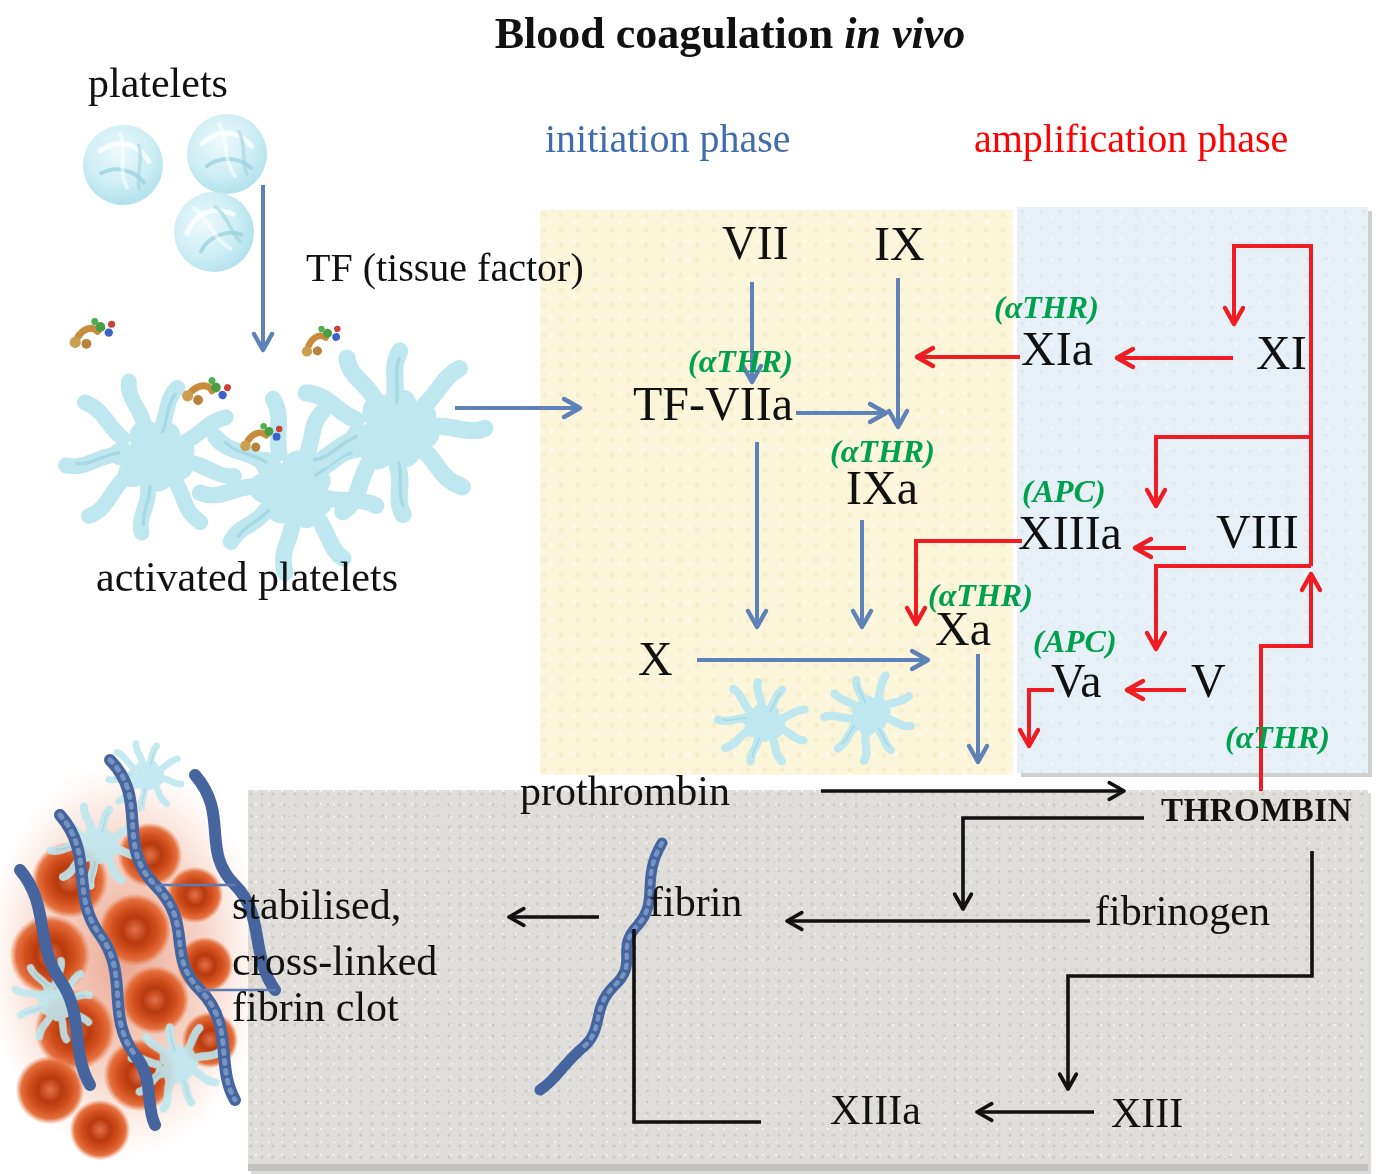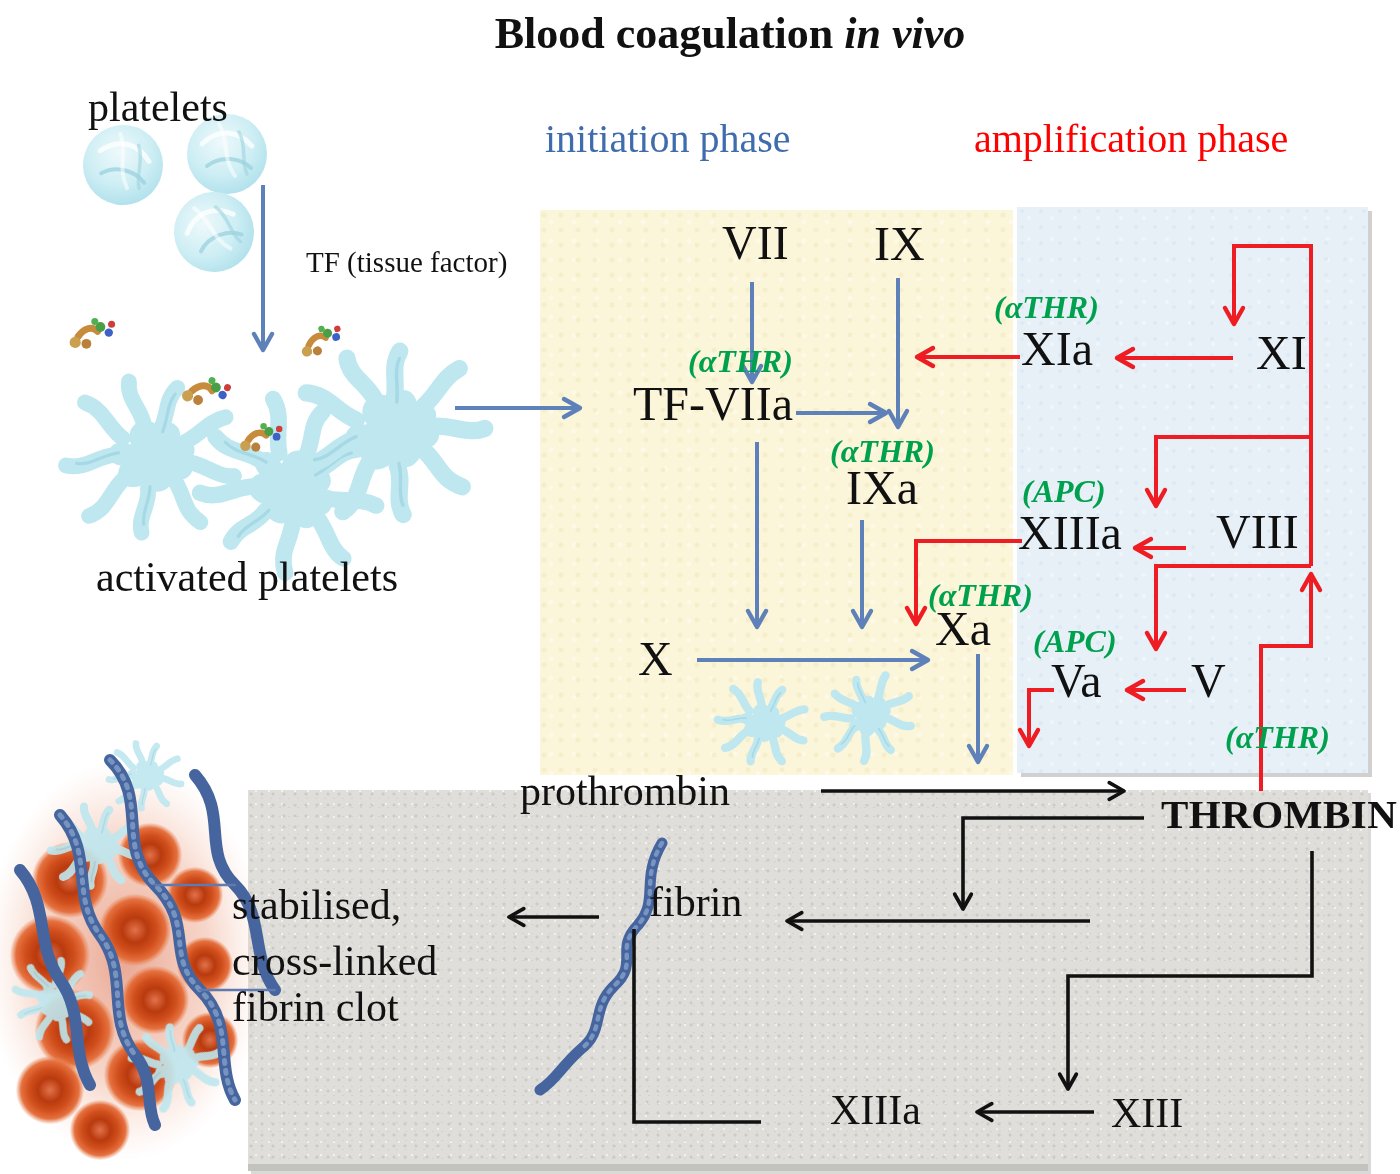--- a/index.html
+++ b/index.html
@@ -26,21 +26,21 @@
   svg#art { position:absolute; left:0; top:0; z-index:2; }
   .lbl { position:absolute; z-index:3; white-space:nowrap; line-height:1; color:#111; }
   .factor { font-size:48px; }
   .side   { font-size:42px; }
   .phase  { font-size:40px; }
   .green  { font-size:32px; font-weight:bold; font-style:italic; color:#00a14e; }
   #title  { left:380px; top:12px; width:700px; text-align:center; font-size:44px; font-weight:bold; }
   #title .it { font-style:italic; margin-left:11px; }
   #lbl-init { left:545px; top:119px; color:#3f6cad; }
   #lbl-amp  { left:963px; top:119px; color:#fe0000;margin-left:11px; }
-  #lbl-thrombin { left:1161px; top:794px; font-size:41px; font-weight:bold; letter-spacing:0.5px; }
+  #lbl-thrombin { left:1161px; top:794px; font-size:33px; font-weight:bold; letter-spacing:0.5px; }
 </style>
 </head>
 <body>
 
 <div id="stage">
 
   <div class="box" id="box-initiation"></div>
   <div class="box" id="box-amplification"></div>
   <div class="box" id="box-final"></div>
 
@@ -205,22 +205,22 @@
       <path d="M1312,851 L1312,976 L1068,976 L1068,1089" marker-end="url(#ak)"></path>
       <path d="M1094,1112 L977,1112" marker-end="url(#ak)"></path>
       <path d="M634,929 L634,1122 L761,1122"></path>
     </g>
   </svg>
 
   <div class="lbl" id="title">
     <span>Blood coagulation</span><span class="it">in vivo</span>
   </div>
 
-  <div class="lbl side" style="left:88px; top:62px;margin-top:24px;">platelets</div>
-  <div class="lbl" style="left:306px; top:248px; font-size:29px;">TF (tissue factor)</div>
+  <div class="lbl side" style="left:88px; top:62px;">platelets</div>
+  <div class="lbl" style="left:306px; top:248px; font-size:40px;">TF (tissue factor)</div>
   <div class="lbl phase" id="lbl-init">initiation phase</div>
 
   <div class="lbl side" style="left:96px; top:556px;">activated platelets</div>
   <div class="lbl phase" id="lbl-amp">amplification phase</div>
 
   <div class="lbl factor" style="left:722px; top:219px;">VII</div>
   <div class="lbl factor" style="left:874px; top:220px;">IX</div>
   <div class="lbl factor" style="left:633px; top:380px;">TF-VIIa</div>
   <div class="lbl factor" style="left:846px; top:464px;">IXa</div>
   <div class="lbl factor" style="left:638px; top:635px;">X</div>
@@ -237,20 +237,21 @@
   <div class="lbl green" style="left:830px; top:435px;">(αTHR)</div>
   <div class="lbl green" style="left:928px; top:579px;">(αTHR)</div>
   <div class="lbl green" style="left:994px; top:291px;">(αTHR)</div>
   <div class="lbl green" style="left:1225px; top:721px;">(αTHR)</div>
   <div class="lbl green" style="left:1022px; top:475px;">(APC)</div>
   <div class="lbl green" style="left:1033px; top:625px;">(APC)</div>
 
   <div class="lbl side" style="left:520px; top:770px;">prothrombin</div>
   <div class="lbl" id="lbl-thrombin">THROMBIN</div>
   <div class="lbl side" style="left:649px; top:881px;">fibrin</div>
+  <div class="lbl side" style="left:1095px; top:890px;">fibrinogen</div>
   <div class="lbl side" style="left:830px; top:1089px;">XIIIa</div>
   <div class="lbl side" style="left:1111px; top:1092px;">XIII</div>
 
   <div class="lbl side" style="left:232px; top:884px;">stabilised,</div>
   <div class="lbl side" style="left:232px; top:940px;">cross-linked</div>
   <div class="lbl side" style="left:232px; top:986px;">fibrin clot</div>
 
 </div>
 
 </body></html>

